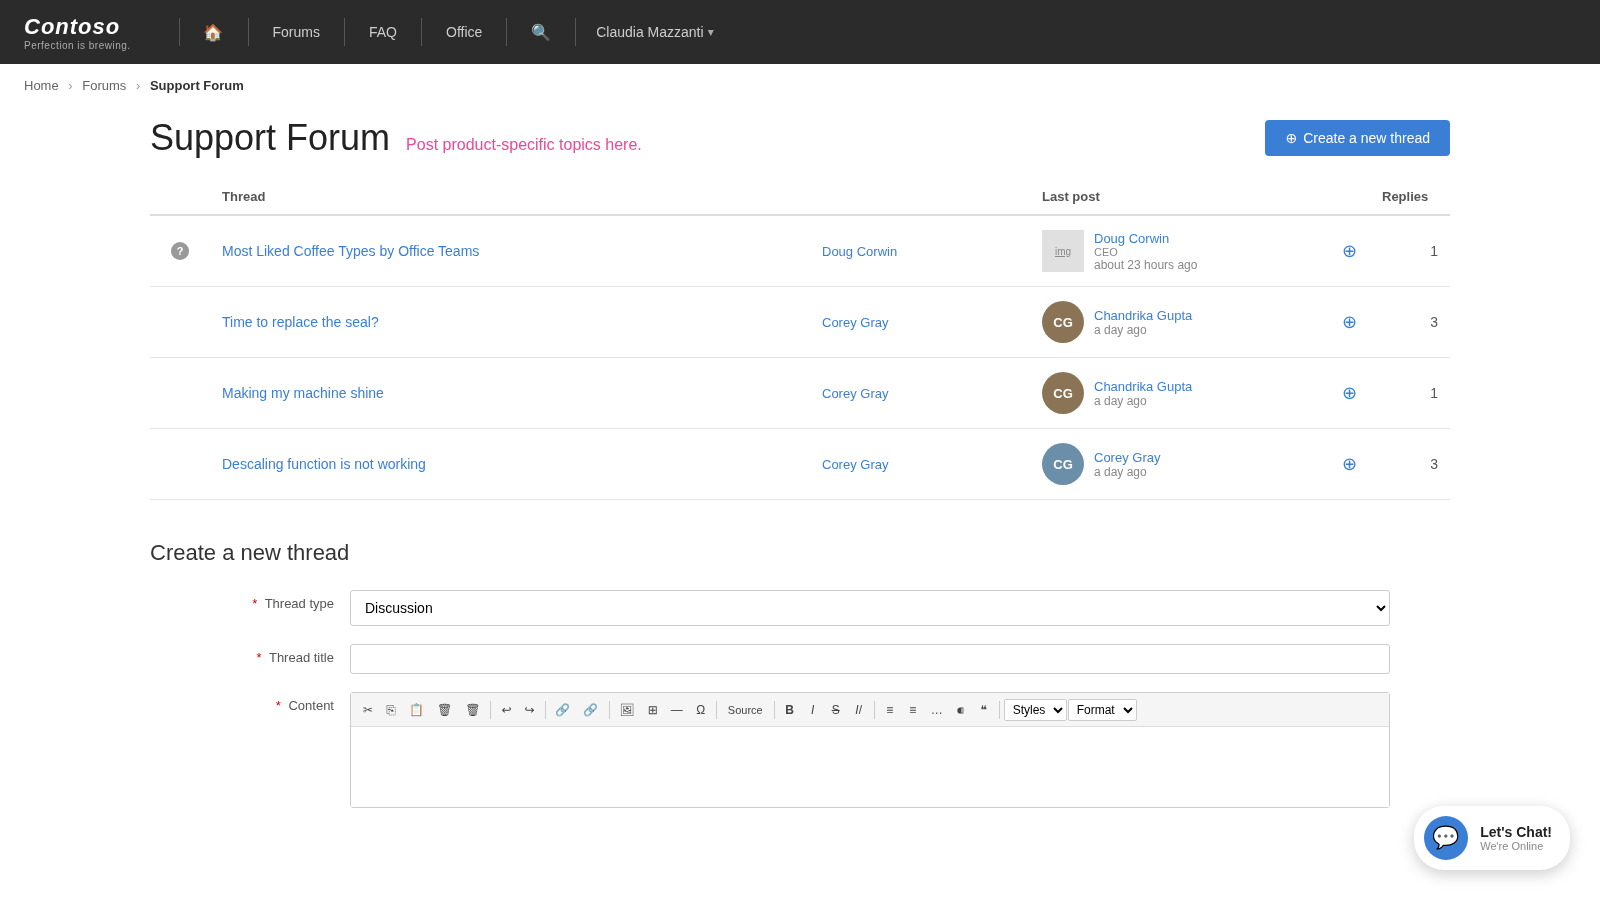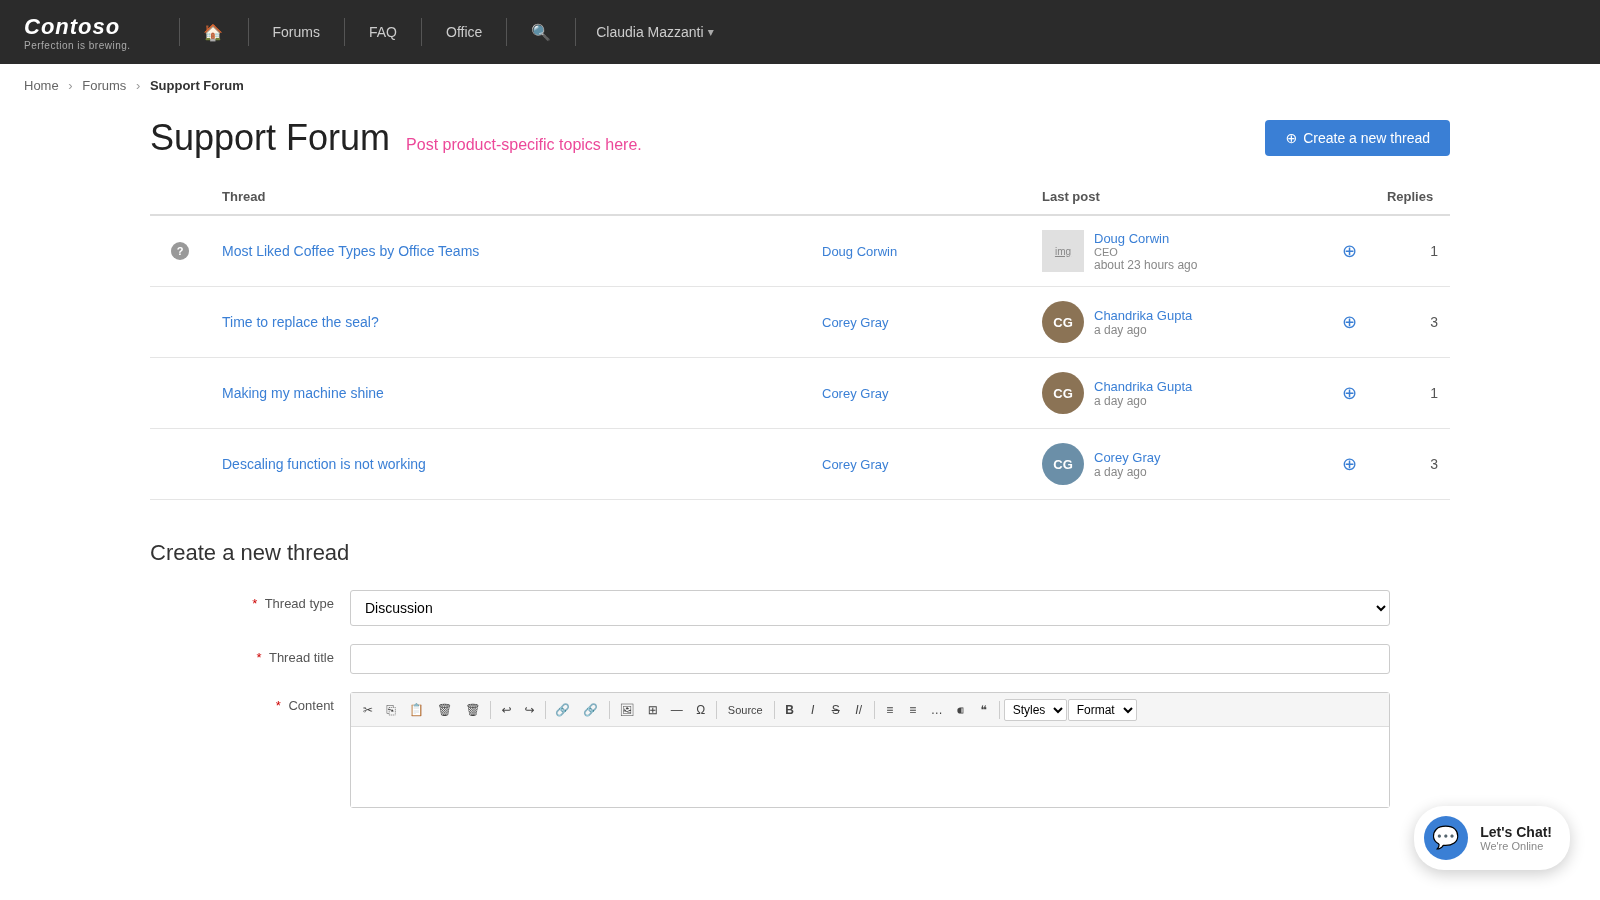--- a/index.html
+++ b/index.html
@@ -117,21 +117,21 @@
       margin-bottom: 40px;
     }
     .thread-table th {
       text-align: left;
       font-size: 13px;
       font-weight: 600;
       color: #555;
       padding: 10px 12px;
       border-bottom: 2px solid #ddd;
     }
-    .thread-table th.col-replies { text-align: center; }
+    .thread-table th.col-replies { text-align: left; }
     .thread-table tr.thread-row td {
       padding: 14px 12px;
       border-bottom: 1px solid #e5e5e5;
       vertical-align: middle;
     }
     .thread-icon {
       width: 20px;
       text-align: center;
       color: #888;
       font-size: 13px;

